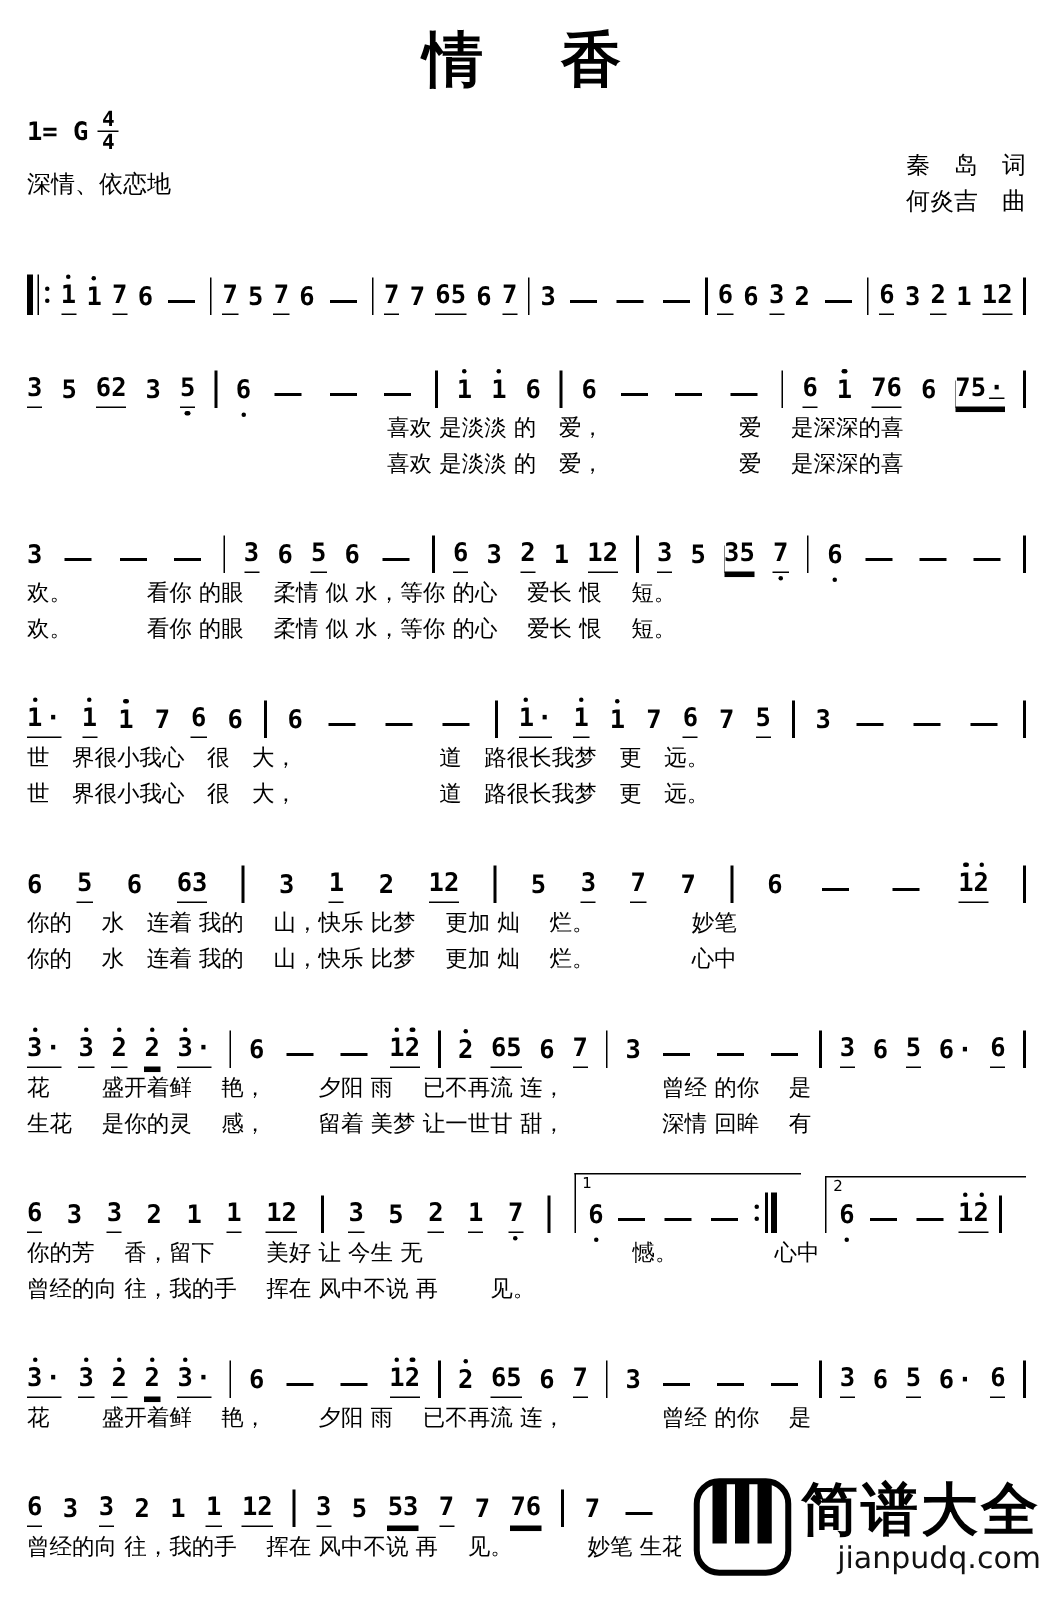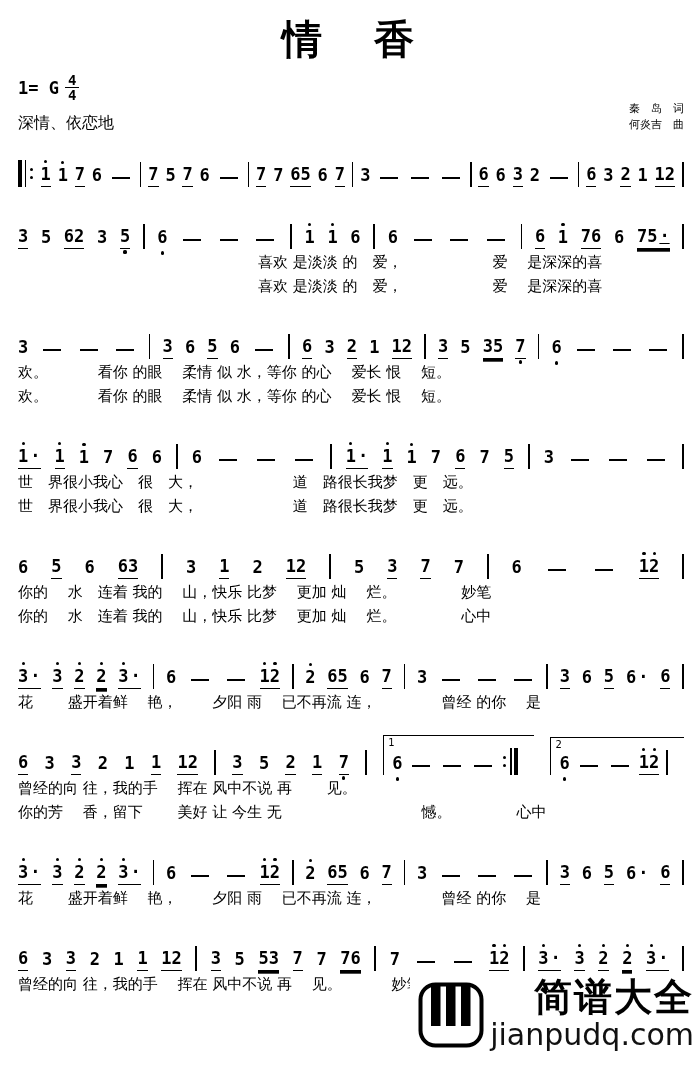--- a/index.html
+++ b/index.html
@@ -3,29 +3,29 @@
 <meta charset="utf-8">
 <style>
   html,body{margin:0;padding:0;background:#fff;}
   #page{position:relative;width:698px;height:1072px;background:#fff;overflow:hidden;
         font-family:"DejaVu Sans",sans-serif;color:#000;}
   #content{padding:10px 14px 0 18px;}
 
   
   .title{text-align:center;font-family:"DejaVu Serif","Liberation Serif",serif;
          font-size:40px;font-weight:700;letter-spacing:6px;margin:2px 0 6px 0;}
-  .meta-row{display:flex;justify-content:space-between;align-items:center;}
+  .meta-row{display:flex;justify-content:space-between;align-items:flex-start;margin-bottom:10px;}
   .meta-left{font-size:16px;font-weight:700;}
   .keyline{display:flex;align-items:center;gap:6px;font-family:"DejaVu Sans Mono",monospace;font-size:17px;}
   .frac{display:inline-flex;flex-direction:column;align-items:center;line-height:1.02;font-size:14px;}
   .frac .bot{border-top:1.6px solid #000;padding:0 3px;}
   .frac .top{padding:0 3px;}
   .mood{font-family:"DejaVu Serif","Liberation Serif",serif;font-weight:400;font-size:16px;margin-top:10px;}
   .meta-right{text-align:right;font-family:Liberation Serif, serif;
-              font-size:11px;line-height:1.5;margin-top:26px;}
+              font-size:16px;line-height:1.5;margin-top:26px;}
 
   
   .system{margin-bottom:9px;}
   .notes{display:flex;align-items:flex-end;justify-content:space-between;
          padding-top:13px;min-height:40px;}
   .slur,.volta,.rep{display:flex;align-items:flex-end;gap:7px;}
   .n{position:relative;font-family:"DejaVu Sans Mono",monospace;font-weight:700;
      font-size:17px;line-height:1;padding-bottom:3px;}
   .n.u1{border-bottom:1.7px solid #000;}
   .n.u2{border-bottom:1.7px solid #000;box-shadow:0 2.7px 0 0 #000;text-decoration:underline;}
@@ -49,21 +49,21 @@
   .volta{position:relative;padding:12px 16px 0 8px;border-top:1.3px solid #000;border-left:1.3px solid #000;}
   .volta::before{content:attr(data-v);position:absolute;top:1px;left:4px;font-size:10px;font-weight:400;}
   .lyric{white-space:pre;font-family:"DejaVu Serif","Liberation Serif",serif;
          font-size:15px;line-height:21px;margin-top:3px;}
 
   
   .watermark{position:absolute;right:0;bottom:19px;display:flex;align-items:center;gap:6px;
              background:#fff;padding:2px 4px 2px 8px;}
   .wm-text{display:flex;flex-direction:column;align-items:flex-end;}
   .wm-name{font-size:38px;font-weight:700;letter-spacing:2px;line-height:1.05;}
-  .wm-url{font-size:30px;color:#111;line-height:1.1;}
+  .wm-url{font-size:20px;color:#111;line-height:1.1;}
 </style>
 </head>
 <body>
 
 <div id="page">
   <div id="content">
 
     <div class="title">情　香</div>
 
     <div class="meta-row">
@@ -274,20 +274,21 @@
             <span class="dash"></span>
             <span class="bar"></span>
             <span class="n u1"><span class="d">3</span></span>
             <span class="n"><span class="d">6</span></span>
             <span class="n u1"><span class="d">5</span></span>
             <span class="n"><span class="d">6</span><span class="aug">·</span></span>
             <span class="n u1"><span class="d">6</span></span>
             <span class="bar"></span>
           </div>
           <div class="lyric">花　　 盛开着鲜　 艳，　　 夕阳 雨　 已不再流 连，　　　　 曾经 的你　 是</div>
+          <div class="lyric">生花　 是你的灵　 感，　　 留着 美梦 让一世甘 甜，　　　　 深情 回眸　 有</div>
         </div>
         <div class="system">
           <div class="notes">
             <span class="n u1"><span class="d">6</span></span>
             <span class="n"><span class="d">3</span></span>
             <span class="n u1"><span class="d">3</span></span>
             <span class="n"><span class="d">2</span></span>
             <span class="n"><span class="d">1</span></span>
             <span class="n u1"><span class="d">1</span></span>
             <span class="n u1"><span class="d">1</span><span class="d">2</span></span>
@@ -310,22 +311,22 @@
               </span>
             </span>
             <span class="volta" data-v="2">
               <span class="n"><span class="d db">6</span></span>
               <span class="dash"></span>
               <span class="dash"></span>
               <span class="n u1"><span class="d da">1</span><span class="d da">2</span></span>
               <span class="bar"></span>
             </span>
           </div>
+          <div class="lyric">你的芳　 香，留下　　 美好 让 今生 无　　　　　　　　　 憾。　　　　 心中</div>
           <div class="lyric">曾经的向 往，我的手　 挥在 风中不说 再　　 见。</div>
-          <div class="lyric">你的芳　 香，留下　　 美好 让 今生 无　　　　　　　　　 憾。　　　　 心中</div>
         </div>
         <div class="system">
           <div class="notes">
             <span class="n u1"><span class="d da">3</span><span class="aug">·</span></span>
             <span class="n u1"><span class="d da">3</span></span>
             <span class="n u1"><span class="d da">2</span></span>
             <span class="n u2"><span class="d da">2</span></span>
             <span class="n u1"><span class="d da">3</span><span class="aug">·</span></span>
             <span class="bar"></span>
             <span class="n"><span class="d">6</span></span>

